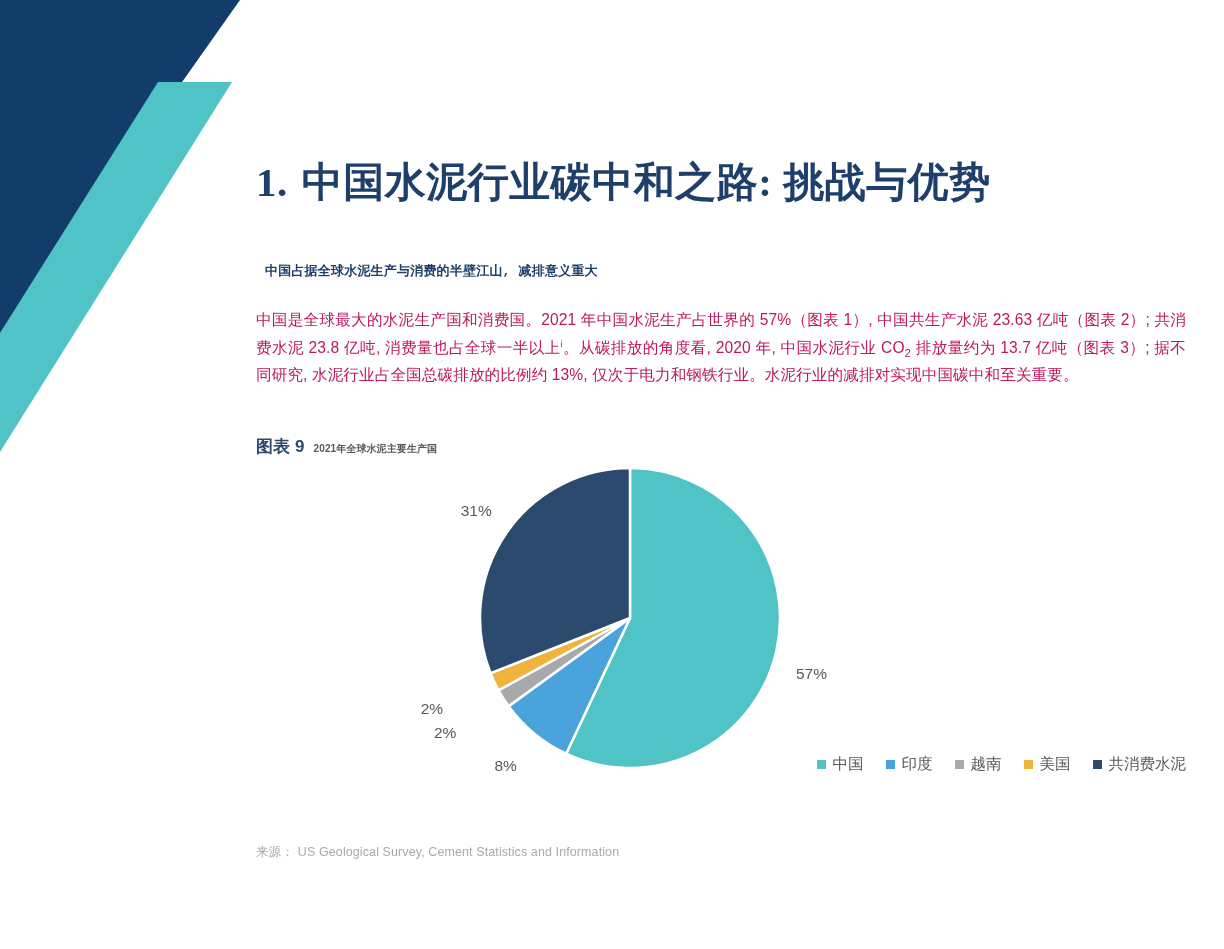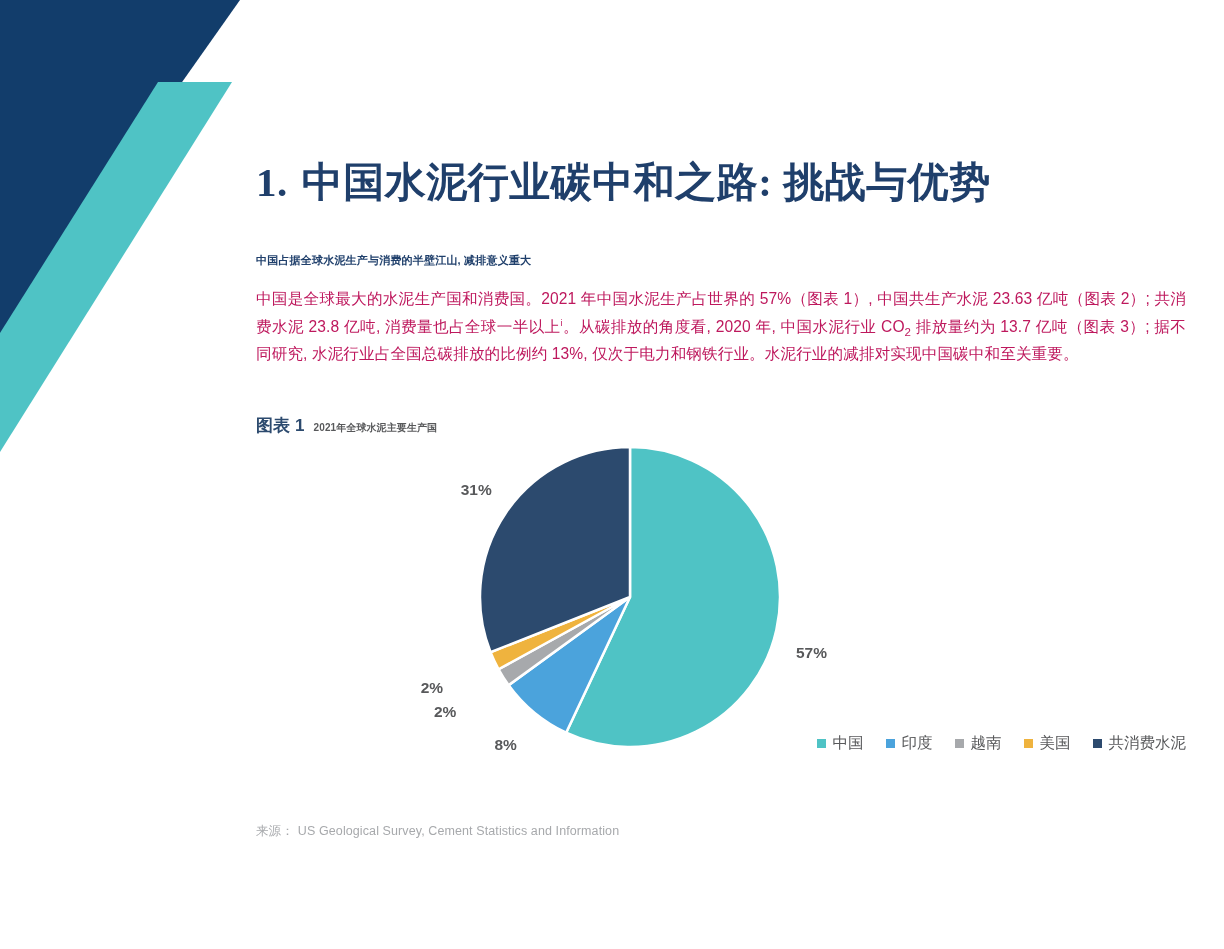--- a/index.html
+++ b/index.html
@@ -45,26 +45,27 @@
     font-weight: bold;
     color: #1F3F6B;
     letter-spacing: 0.5px;
     font-family: Liberation Serif, serif;
   }
   #page-title .num {
     margin-right: 14px;
   }
 
   #section-subtitle {
-    margin: 0;
+    margin: 9px;
     padding-top: 47px;
-    font-size: 11px;
+    font-size: 13px;
     font-weight: bold;
     color: #1F3F6B;
     letter-spacing: 0.2px;
+    font-family: Liberation Mono, monospace;
   }
 
   #body-paragraph {
     margin: 0;
     padding-top: 17px;
     font-size: 15.6px;
     line-height: 27.5px;
     color: #be185d;
     text-align: justify;
     letter-spacing: 0.1px;
@@ -114,21 +115,20 @@
     width: 330px;
     height: 310px;
   }
   #pie-wrap svg { display: block; }
 
   .pie-label {
     position: absolute;
     font-size: 15.5px;
     color: #58595B;
     white-space: nowrap;
-    font-weight: bold;
   }   
 
   
   #legend {
     position: absolute;
     left: 0;
     top: 288px;
     width: 930px;
     display: flex;
     justify-content: flex-end;
@@ -174,21 +174,21 @@
 
   <h2 id="section-subtitle">中国占据全球水泥生产与消费的半壁江山, 减排意义重大</h2>
 
   <p id="body-paragraph">
     <span>中国是全球最大的水泥生产国和消费国。2021 年中国水泥生产占世界的 57%（图表 1）, 中国共生产水泥 23.63 亿吨（图表 2）; 共消费水泥 23.8 亿吨, 消费量也占全球一半以上</span><sup>i</sup><span>。从碳排放的角度看, 2020 年, 中国水泥行业 CO</span><span class="sub">2</span><span> 排放量约为 13.7 亿吨（图表 3）; 据不同研究, 水泥行业占全国总碳排放的比例约 13%, 仅次于电力和钢铁行业。水泥行业的减排对实现中国碳中和至关重要。</span>
   </p>
 
   <div id="figure-block">
 
     <div id="figure-caption">
-      <span class="fig-label">图表 1</span><span class="fig-title">2021年全球水泥主要生产国</span>
+      <span class="fig-label">图表 9</span><span class="fig-title">2021年全球水泥主要生产国</span>
     </div>
 
     <div id="chart-area">
       <div id="pie-wrap">
         <svg id="pie-svg" width="330" height="310" viewBox="0 0 330 310" xmlns="http://www.w3.org/2000/svg">
             <path d="M 152 152 L 152.00 2.00 A 150 150 0 1 1 88.13 287.72 Z" fill="#4FC3C5" stroke="#ffffff" stroke-width="2.5"></path>
             <path d="M 152 152 L 88.13 287.72 A 150 150 0 0 1 30.65 240.17 Z" fill="#4BA3DC" stroke="#ffffff" stroke-width="2.5"></path>
             <path d="M 152 152 L 30.65 240.17 A 150 150 0 0 1 20.55 224.26 Z" fill="#A7A9AC" stroke="#ffffff" stroke-width="2.5"></path>
             <path d="M 152 152 L 20.55 224.26 A 150 150 0 0 1 12.53 207.22 Z" fill="#EFB33E" stroke="#ffffff" stroke-width="2.5"></path>
             <path d="M 152 152 L 12.53 207.22 A 150 150 0 0 1 152.00 2.00 Z" fill="#2C4A6E" stroke="#ffffff" stroke-width="2.5"></path>

